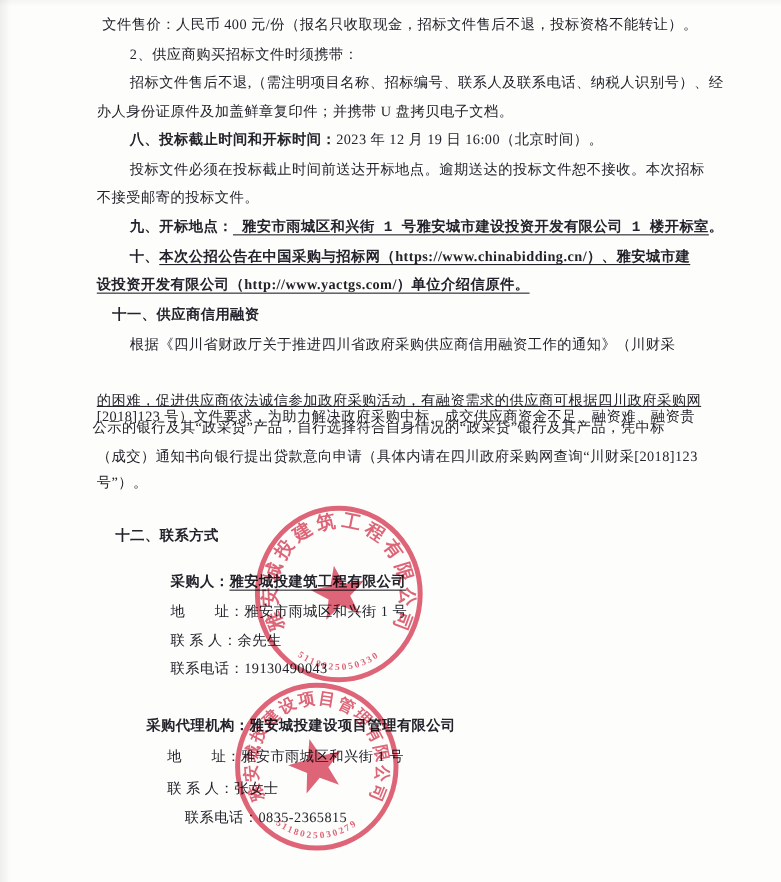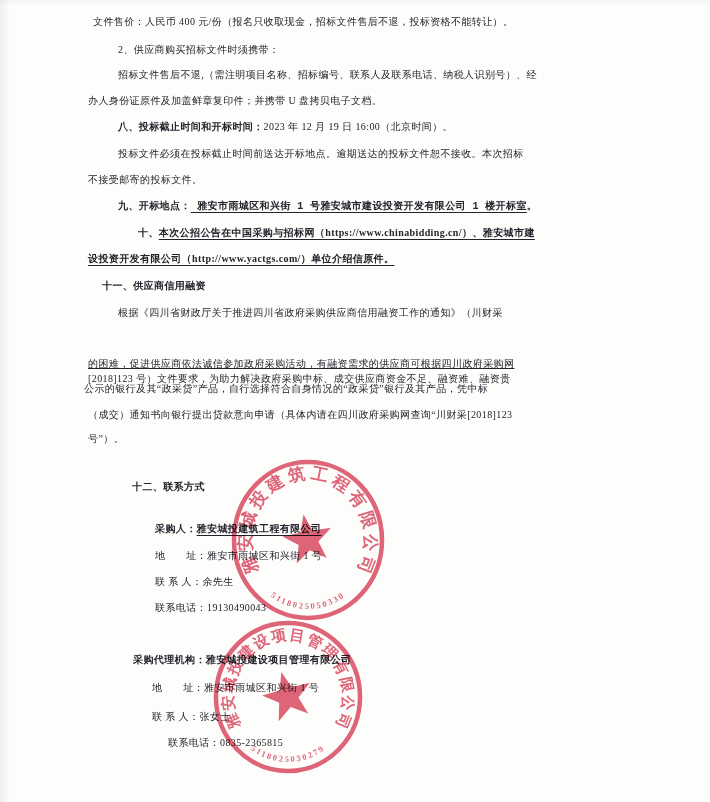--- a/index.html
+++ b/index.html
@@ -21,21 +21,21 @@
     pointer-events:none;
   }
   .page::after{
     content:"";position:absolute;left:0;right:0;top:0;height:6px;
     background:linear-gradient(to bottom,rgba(0,0,0,0.03),rgba(0,0,0,0));
     pointer-events:none;
   }
   .doc-line{
     position:absolute;
     white-space:nowrap;
-    font-size:10px;
+    font-size:13px;
     letter-spacing:0.4px;
     color:#23232b;
     line-height:19px;
   }
   .doc-line .seg-b{font-weight:bold;}
   .doc-line .seg-u{
     text-decoration:underline;
     text-underline-offset:3px;
     text-decoration-thickness:1.3px;
   }
@@ -52,30 +52,30 @@
 <div class="page">
   <div id="doc-lines">
       <div class="doc-line" style="left: 93px; top: 12px;"><span class="">文件售价：人民币 400 元/份（报名只收取现金，招标文件售后不退，投标资格不能转让）。</span></div>
       <div class="doc-line" style="left: 118px; top: 40px;"><span class="">2、供应商购买招标文件时须携带：</span></div>
       <div class="doc-line" style="left: 118px; top: 65px;"><span class="">招标文件售后不退,（需注明项目名称、招标编号、联系人及联系电话、纳税人识别号）、经</span></div>
       <div class="doc-line" style="left: 88px; top: 91px;"><span class="">办人身份证原件及加盖鲜章复印件；并携带 U 盘拷贝电子文档。</span></div>
       <div class="doc-line" style="left: 118px; top: 117px;"><span class="seg-b ">八、投标截止时间和开标时间：</span><span class="">2023 年 12 月 19 日 16:00（北京时间）。</span></div>
       <div class="doc-line" style="left: 118px; top: 144px;"><span class="">投标文件必须在投标截止时间前送达开标地点。逾期送达的投标文件恕不接收。本次招标</span></div>
       <div class="doc-line" style="left: 88px; top: 170px;"><span class="">不接受邮寄的投标文件。</span></div>
       <div class="doc-line" style="left: 118px; top: 197px; font-family: Liberation Mono, monospace;"><span class="seg-b ">九、开标地点：</span><span class="seg-b seg-u"> 雅安市雨城区和兴街 1 号雅安城市建设投资开发有限公司 1 楼开标室</span><span class="seg-b ">。</span></div>
-      <div class="doc-line" style="left: 118px; top: 223px; margin-left: 20px;"><span class="seg-b ">十、</span><span class="seg-b seg-u">本次公招公告在中国采购与招标网（https://www.chinabidding.cn/）、雅安城市建</span></div>
+      <div class="doc-line" style="left: 118px; top: 223px;"><span class="seg-b ">十、</span><span class="seg-b seg-u">本次公招公告在中国采购与招标网（https://www.chinabidding.cn/）、雅安城市建</span></div>
       <div class="doc-line" style="left: 88px; top: 249px;"><span class="seg-b seg-u">设投资开发有限公司（http://www.yactgs.com/）单位介绍信原件。 </span></div>
       <div class="doc-line" style="left: 102px; top: 276px;"><span class="seg-b ">十一、供应商信用融资</span></div>
       <div class="doc-line" style="left: 118px; top: 303px;"><span class="">根据《四川省财政厅关于推进四川省政府采购供应商信用融资工作的通知》（川财采</span></div>
       <div class="doc-line" style="left: 88px; top: 329px; margin-top: 40px;"><span class="">[2018]123 号）文件要求，为助力解决政府采购中标、成交供应商资金不足、融资难、融资贵</span></div>
       <div class="doc-line" style="left: 88px; top: 354px; text-decoration: underline;"><span class="">的困难，促进供应商依法诚信参加政府采购活动，有融资需求的供应商可根据四川政府采购网</span></div>
       <div class="doc-line" style="left: 84px; top: 379px; font-family: Liberation Serif, serif;"><span class="">公示的银行及其“政采贷”产品，自行选择符合自身情况的“政采贷”银行及其产品，凭中标</span></div>
       <div class="doc-line" style="left: 88px; top: 405px;"><span class="">（成交）通知书向银行提出贷款意向申请（具体内请在四川政府采购网查询“川财采[2018]123</span></div>
       <div class="doc-line" style="left: 88px; top: 429px;"><span class="">号”）。</span></div>
-      <div class="doc-line" style="left: 132px; top: 477px;"><span class="seg-b ">十二、联系方式</span></div>
+      <div class="doc-line" style="left: 105px; top: 477px;"><span class="seg-b ">十二、联系方式</span></div>
       <div class="doc-line" style="left: 155px; top: 519px;"><span class="seg-b ">采购人：</span><span class="seg-b seg-u">雅安城投建筑工程有限公司</span></div>
       <div class="doc-line" style="left: 155px; top: 546px;"><span class="">地　　址：雅安市雨城区和兴街 1 号</span></div>
       <div class="doc-line" style="left: 155px; top: 572px;"><span class="">联 系 人：余先生</span></div>
       <div class="doc-line" style="left: 155px; top: 598px;"><span class="">联系电话：19130490043</span></div>
       <div class="doc-line" style="left: 133px; top: 650px;"><span class="seg-b ">采购代理机构：雅安城投建设项目管理有限公司</span></div>
       <div class="doc-line" style="left: 152px; top: 678px;"><span class="">地　　址：雅安市雨城区和兴街 1 号</span></div>
       <div class="doc-line" style="left: 152px; top: 707px;"><span class="">联 系 人：张女士</span></div>
       <div class="doc-line" style="left: 168px; top: 733px;"><span class="">联系电话：0835-2365815</span></div>
     </div>
   <div id="seal-layer">

